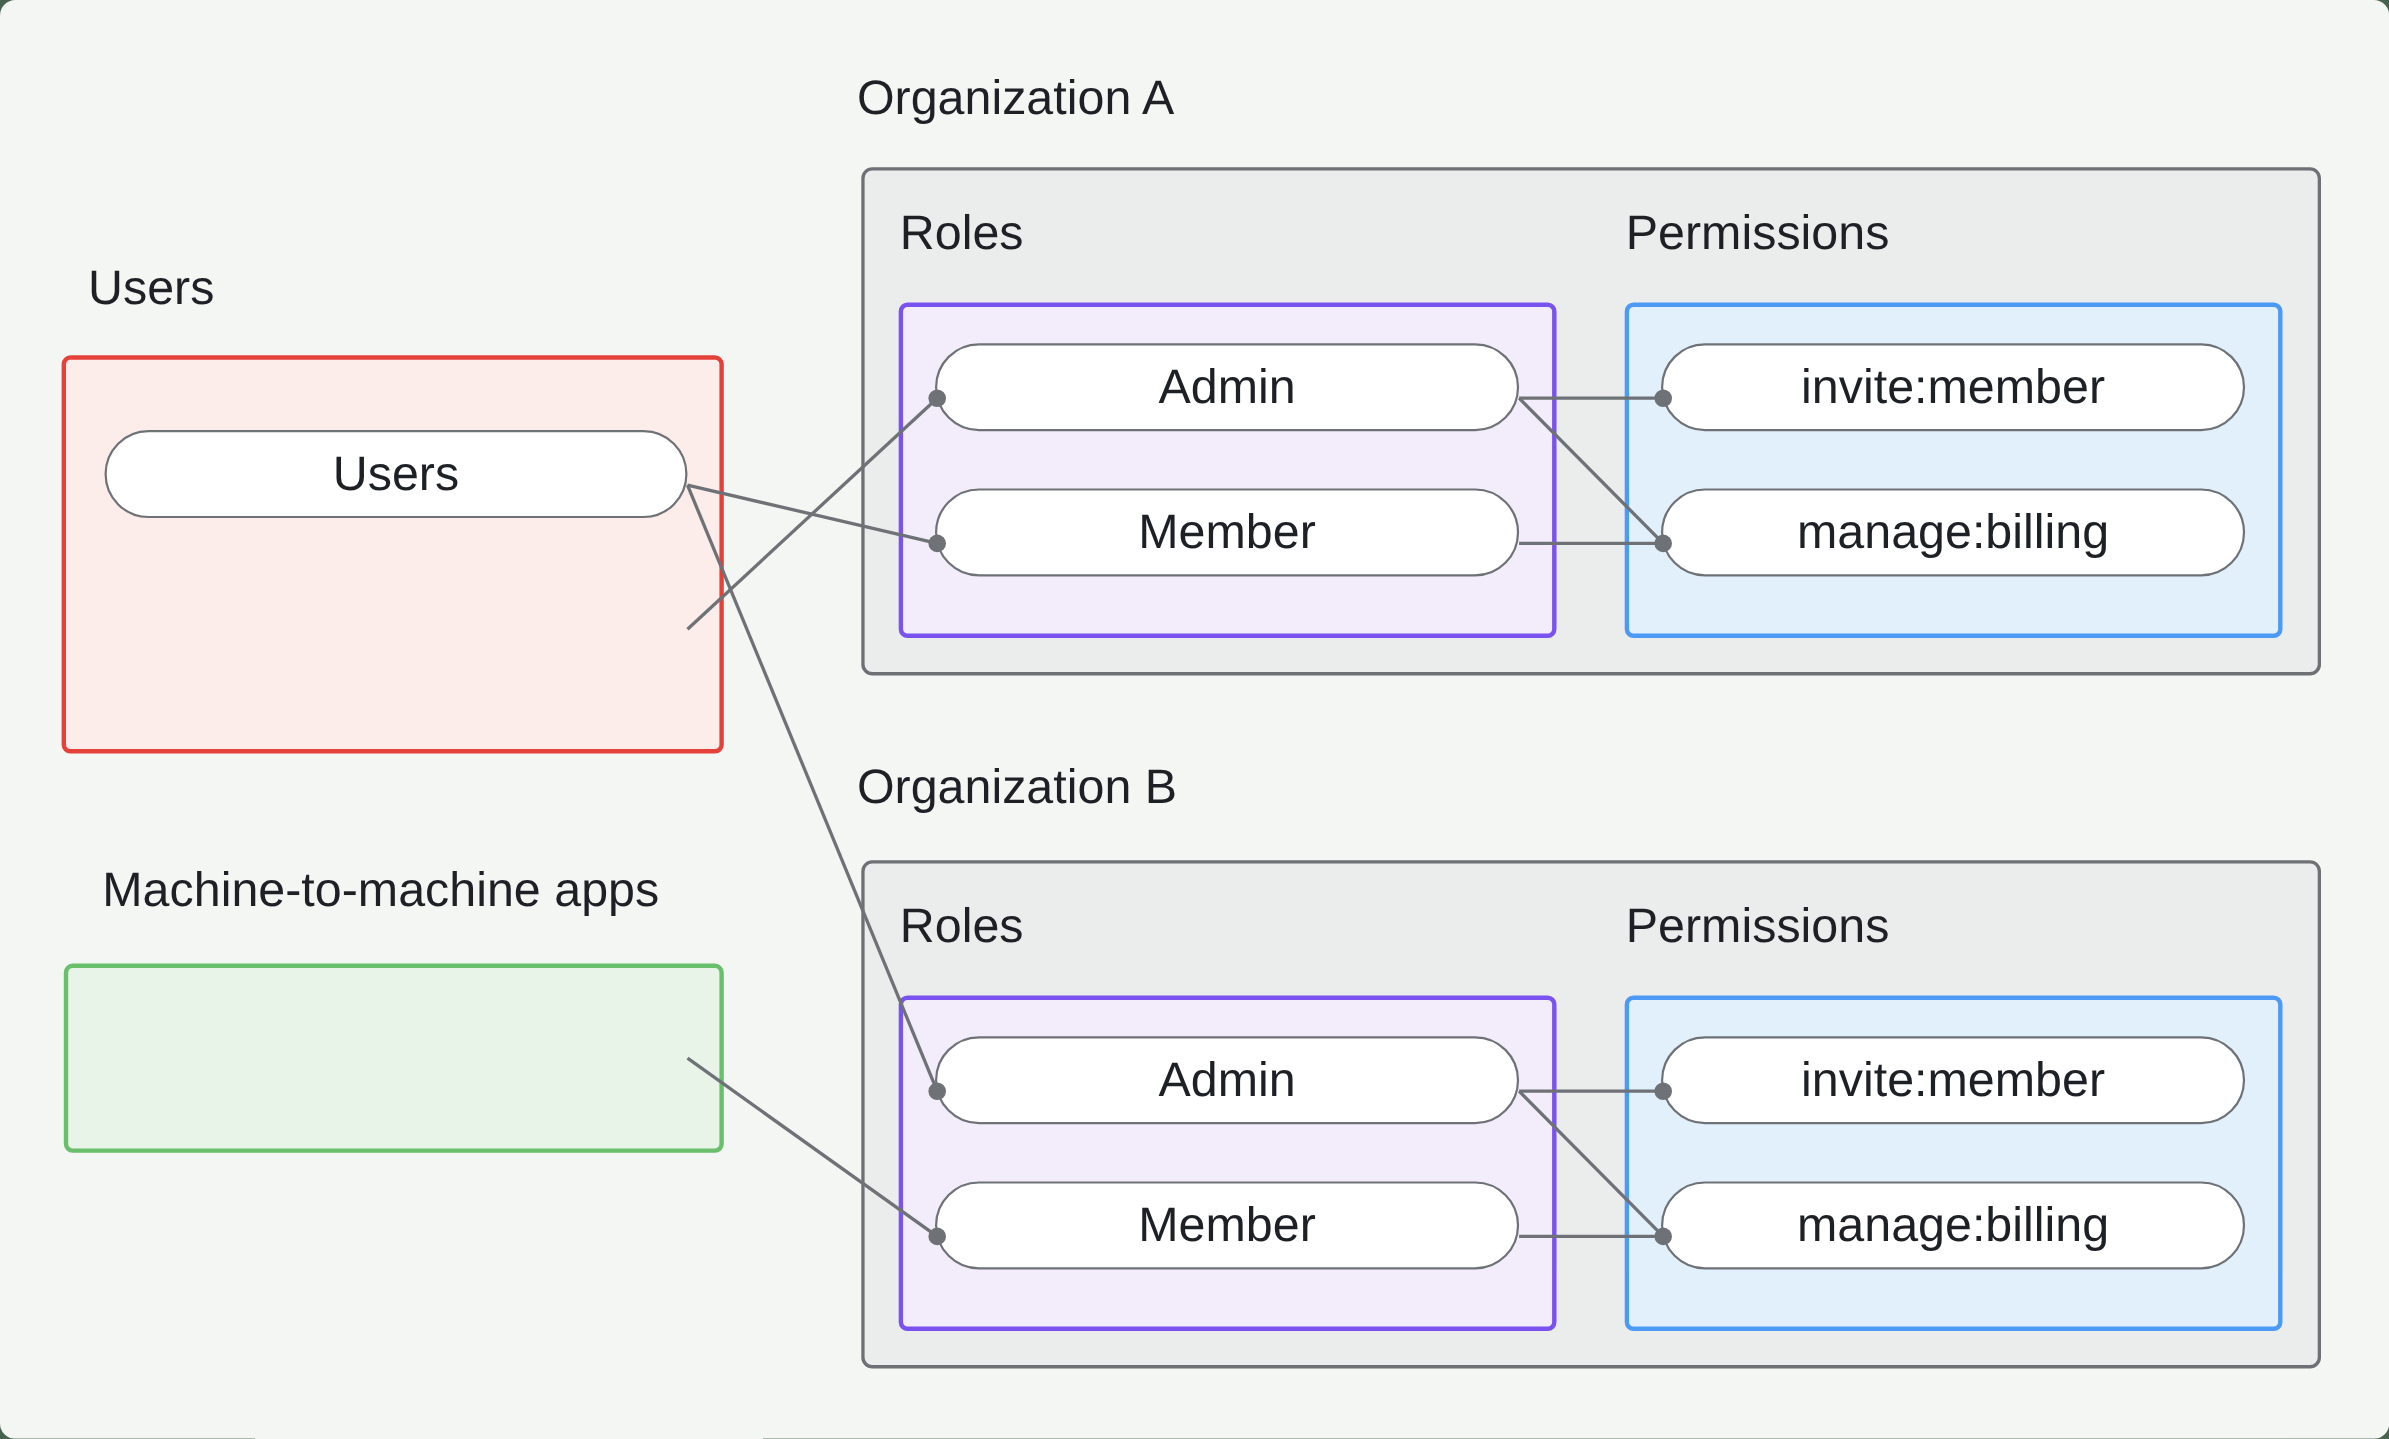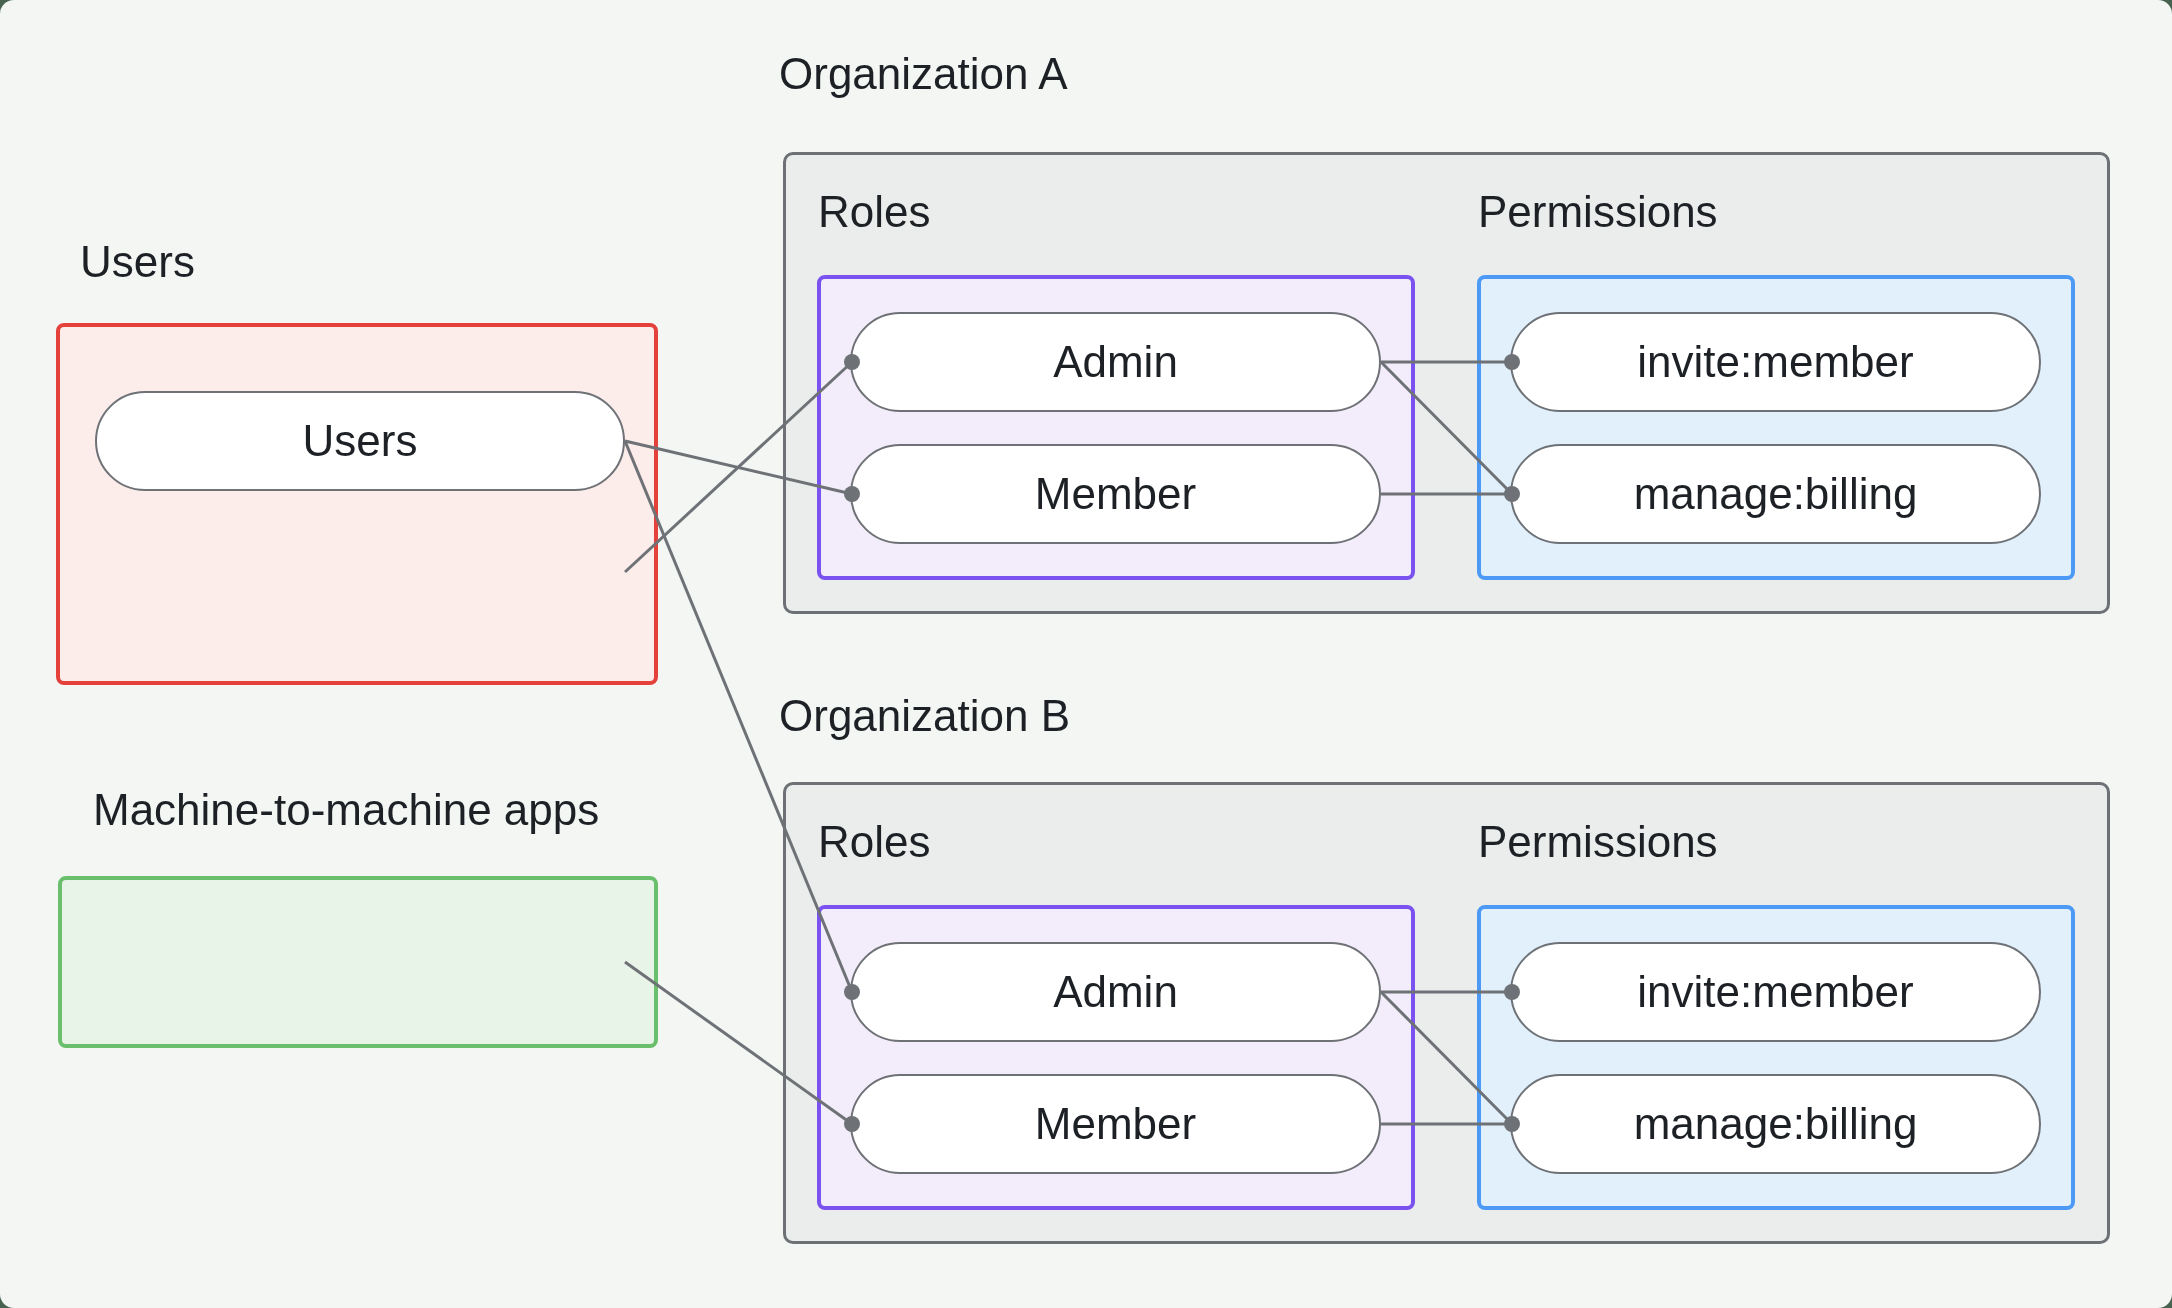--- a/index.html
+++ b/index.html
@@ -19,21 +19,21 @@
   .m2m-box   { border-color:var(--m2m-border,#69BF6B); background:var(--m2m-fill,#E9F4E8); }
   .org-box {
     position:absolute; width:1327px; height:462px;
     background:var(--org-fill,#EBEDEC);
     border:3px solid var(--org-border,#6D7175); border-radius:10px;
   }
   .inner-box { position:absolute; width:598px; height:305px; border-radius:8px; }
   .roles-box { border:4px solid var(--roles-border,#7952F0); background:var(--roles-fill,#F3EDFB); }
   .perms-box { border:4px solid var(--permissions-border,#4C9AF6); background:var(--permissions-fill,#E2F0FC); }
   .pill {
-    position:absolute; height:100px; border-radius:999px;
+    position:absolute; height:80px; border-radius:999px;
     background:var(--pill-fill,#FFFFFF); border:2.5px solid var(--pill-border,#6E7276);
     display:flex; align-items:center; justify-content:center;
     font-size:44px; font-weight:400; color:var(--text,#1D2126); white-space:nowrap;
   }
   .pill.w-user { width:530px; left:95px; }
   .pill.w-node { width:531px; }
   .edge-layer { position:absolute; left:0; top:0; z-index:5; pointer-events:none; }
   .edge-layer line { stroke:var(--line,#6E7276); stroke-width:3; }
   .edge-layer circle { fill:var(--line,#6E7276); }
 </style>
@@ -42,21 +42,21 @@
 
 <div class="canvas">
 
   <div class="label" style="left:60px; top:240px;margin-left:20px;">Users</div>
   <div class="group-box users-box" style="left:56px; top:323px; width:602px; height:362px;"></div>
   <div class="pill w-user" style="top:391px;">Users</div>
 
   <div class="label" style="left:62px; top:788px;margin-left:31px;">Machine-to-machine apps</div>
   <div class="group-box m2m-box" style="left:58px; top:876px; width:600px; height:172px;"></div>
 
-  <div class="label" style="left:779px; top:52px;text-align:right;">Organization A</div>
+  <div class="label" style="left:779px; top:68px;text-align:right;">Organization A</div>
   <div class="org-box" style="left:783px; top:152px;"></div>
   <div class="label" style="left:818px; top:190px;">Roles</div>
   <div class="label" style="left:1478px; top:190px;">Permissions</div>
   <div class="inner-box roles-box" style="left:817px; top:275px;"></div>
   <div class="inner-box perms-box" style="left:1477px; top:275px;"></div>
   <div class="pill w-node" style="left:850px; top:312px;">Admin</div>
   <div class="pill w-node" style="left:850px; top:444px;">Member</div>
   <div class="pill w-node" style="left:1510px; top:312px;">invite:member</div>
   <div class="pill w-node" style="left:1510px; top:444px;">manage:billing</div>
 

